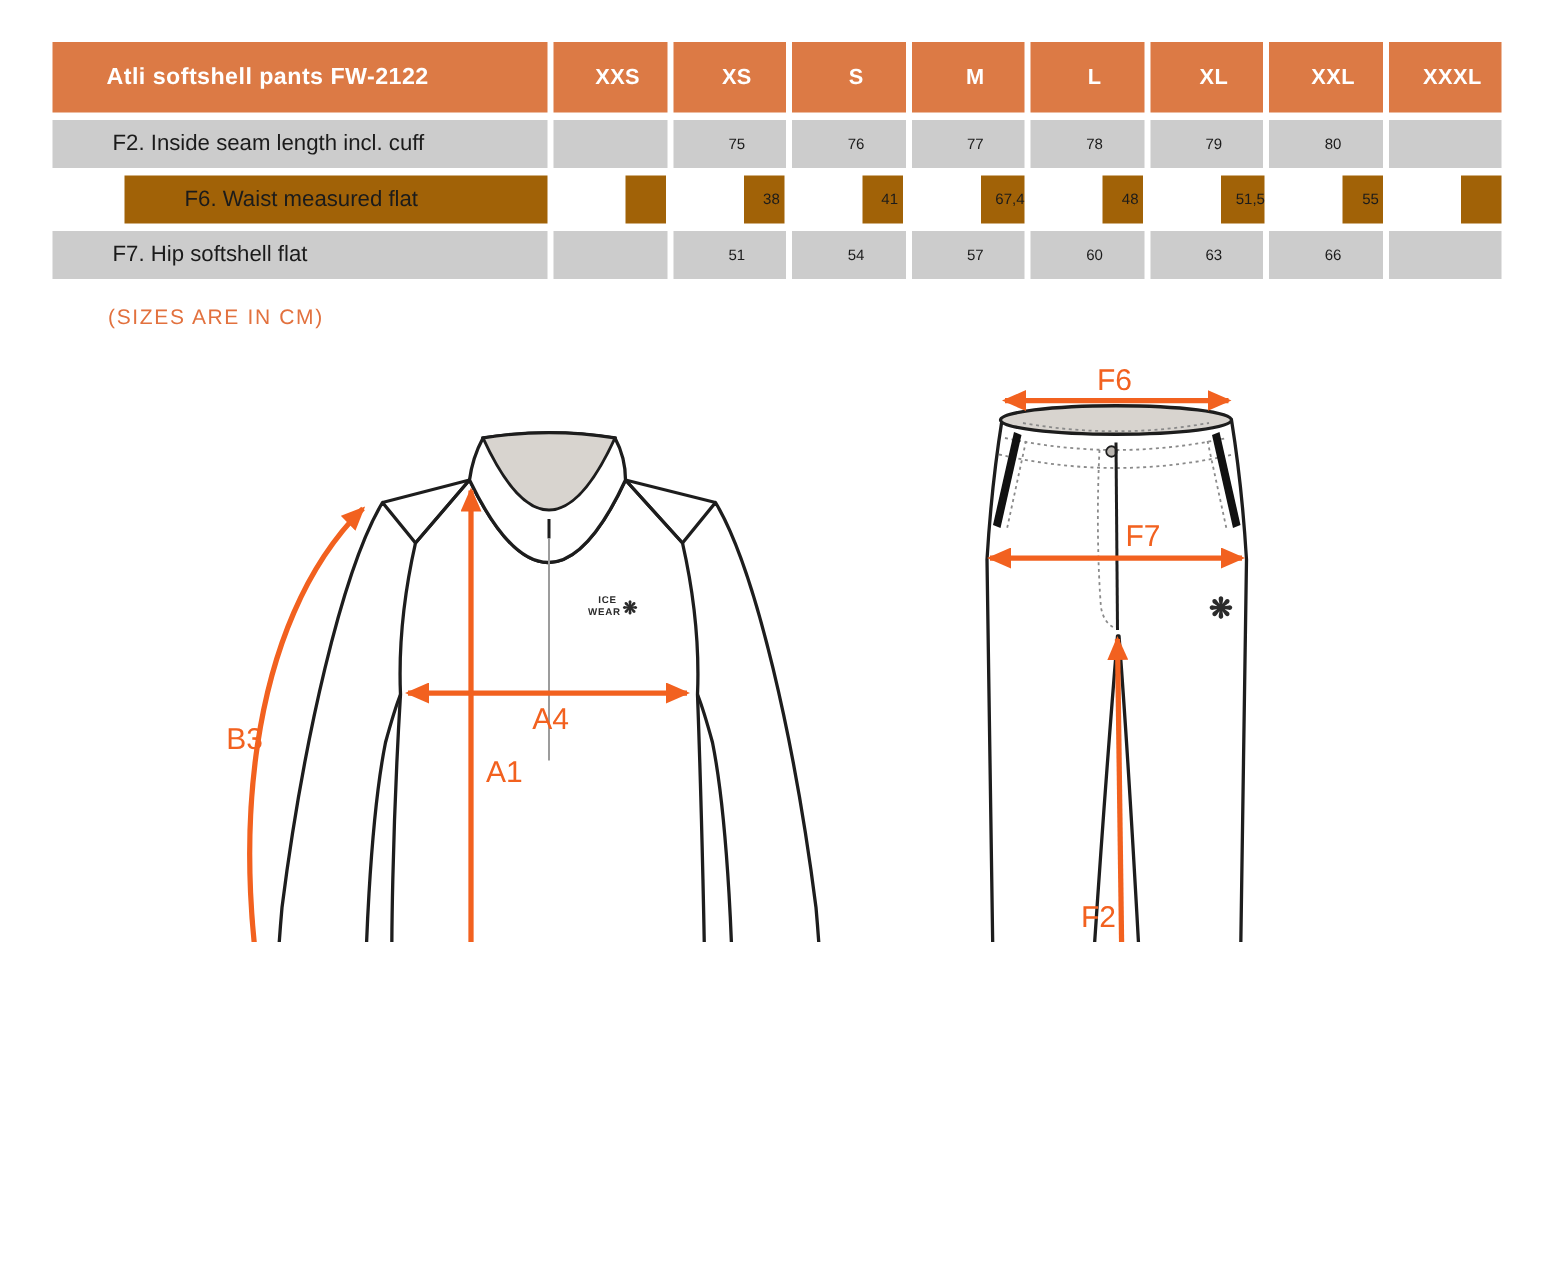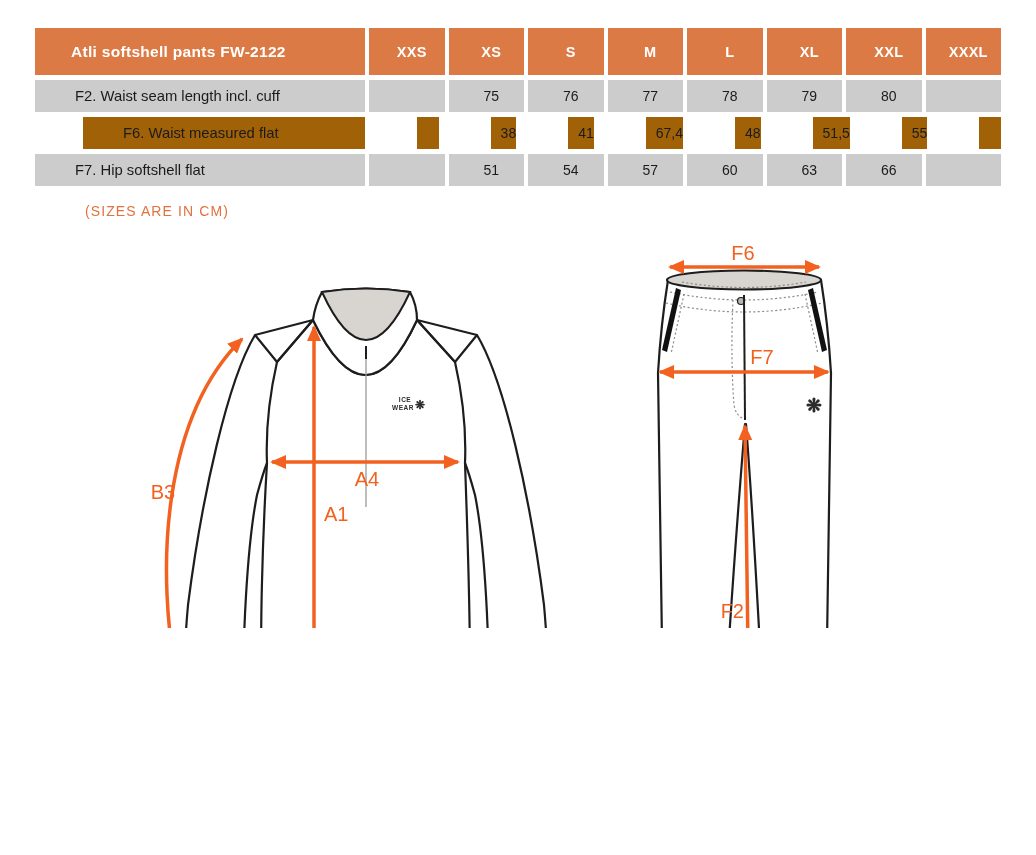--- a/index.html
+++ b/index.html
@@ -5,27 +5,27 @@
   * { margin:0; padding:0; box-sizing:border-box; }
   body { background:#fff; font-family:"Liberation Sans", sans-serif; }
   #canvas { position:relative; width:1036px; height:628px; background:#ffffff; overflow:hidden; }
 
   
   #size-table { position:absolute; left:35px; top:28px; width:966px; }
   .trow { display:grid; grid-template-columns:330px repeat(8,1fr); column-gap:4px; margin-bottom:5px; }
   .cell { display:flex; align-items:center; justify-content:center;padding-left:10px; }
   .hrow .cell { height:47px; background:#DC7A45; color:#fff; font-weight:bold; font-size:14.5px; letter-spacing:.3px; }
   .hrow .title-cell { justify-content:flex-start; padding-left:36px; font-size:15.5px; }
-  .drow .cell { height:32px; font-size:14px; color:#1B1B1B; }
+  .drow .cell { height:32px; font-size:10px; color:#1B1B1B; }
   .drow .label-cell { justify-content:flex-start; padding-left:40px; font-size:14.8px; }
   .drow.dark .cell { background:#CCCCCC; }
   .drow.light .cell { background:#a16207;margin-left:48px; }
 
   
-  #sizes-note { position:absolute; left:85px; top:203px; color:#E2713E; font-size:14px; letter-spacing:1.1px; }
+  #sizes-note { position:absolute; left:72px; top:203px; color:#E2713E; font-size:14px; letter-spacing:1.1px; }
 
   
   .diagram { position:absolute; }
   #pullover-diagram { left:130px; top:245px; width:470px; height:500px; }
   #pants-diagram { left:620px; top:240px; width:320px; height:600px; }
   svg { display:block; }
   .outline { fill:#ffffff; stroke:#1d1d1d; stroke-width:2.2; stroke-linejoin:round; }
   .seam { fill:none; stroke:#1d1d1d; stroke-width:2; stroke-linejoin:round; }
   .stitch { fill:none; stroke:#8a8a8a; stroke-width:1.2; stroke-dasharray:2 2.4; }
   .arrow { fill:none; stroke:#F2611F; stroke-width:3.5; }
@@ -44,21 +44,21 @@
       <div class="cell">XS</div>
       <div class="cell">S</div>
       <div class="cell">M</div>
       <div class="cell">L</div>
       <div class="cell">XL</div>
       <div class="cell">XXL</div>
       <div class="cell">XXXL</div>
     </div>
 
     <div class="trow drow dark">
-      <div class="cell label-cell">F2. Waist seam length incl. cuff</div>
+      <div class="cell label-cell">F2. Inside seam length incl. cuff</div>
       <div class="cell"></div>
       <div class="cell">75</div>
       <div class="cell">76</div>
       <div class="cell">77</div>
       <div class="cell">78</div>
       <div class="cell">79</div>
       <div class="cell">80</div>
       <div class="cell"></div>
     </div>
 

